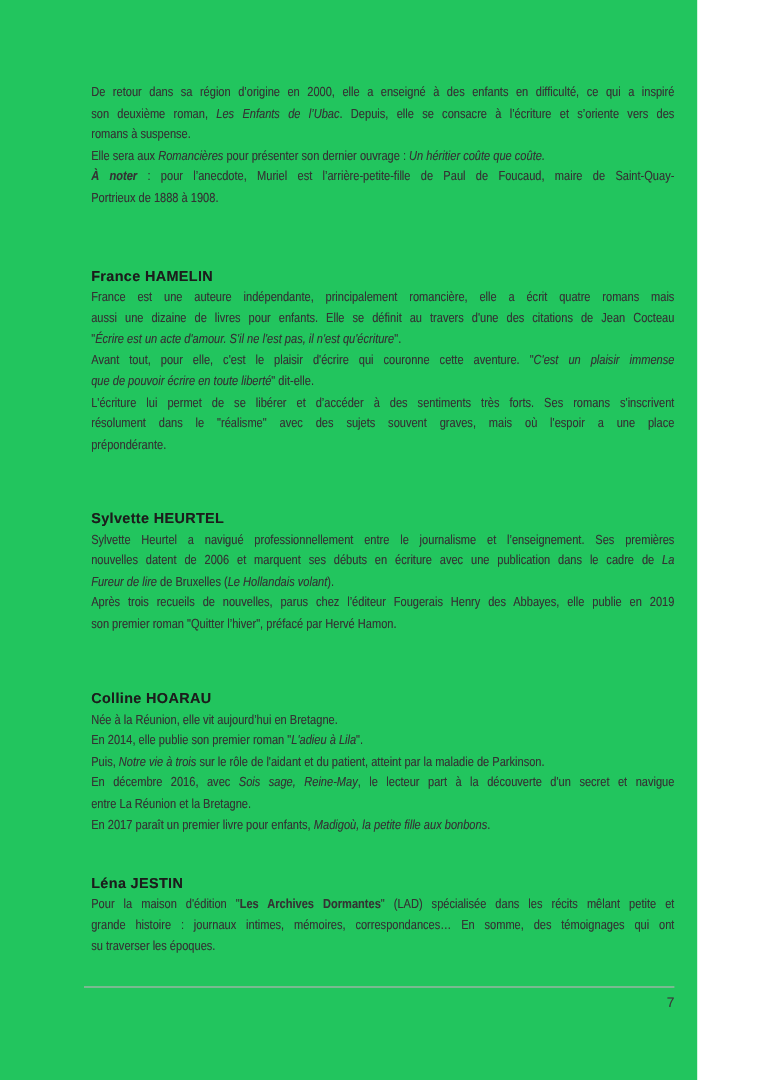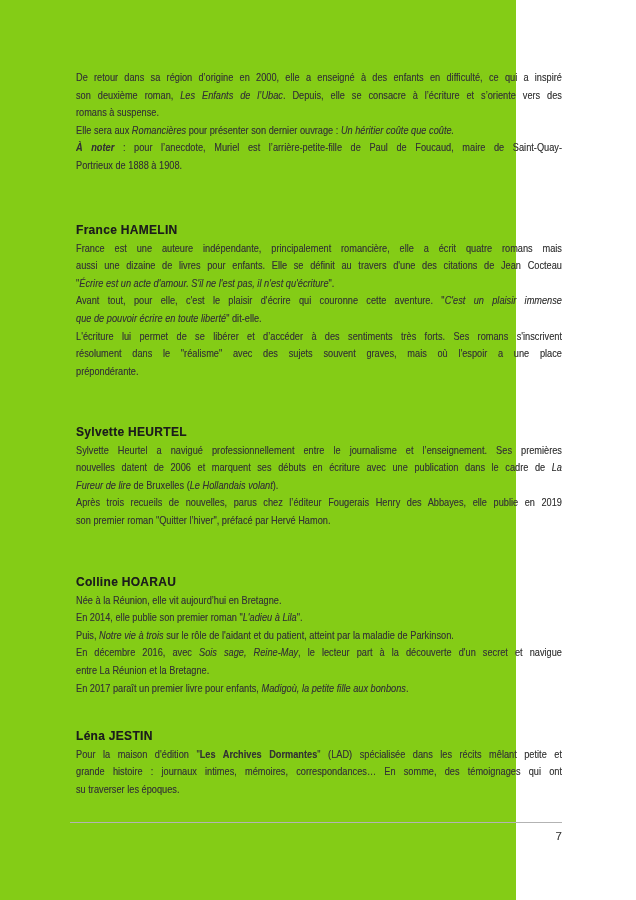--- a/index.html
+++ b/index.html
@@ -5,23 +5,23 @@
   html, body {
     margin: 0;
     padding: 0;
     width: 636px;
     height: 900px;
     overflow: hidden;
     background: #ffffff;
   }
   .page {
     position: relative;
-    width: 516px;
+    width: 581px;
     height: 900px;
-    background: #84cc16;
+    background: #22c55e;
     font-family: "Liberation Sans", sans-serif;
   }
   .section {
     position: absolute;
     left: 76px;
   }
   .sec-intro   { top: 69px;  }
   .sec-hamelin { top: 222px; }
   .sec-heurtel { top: 424px; }
   .sec-hoarau  { top: 574px; }

